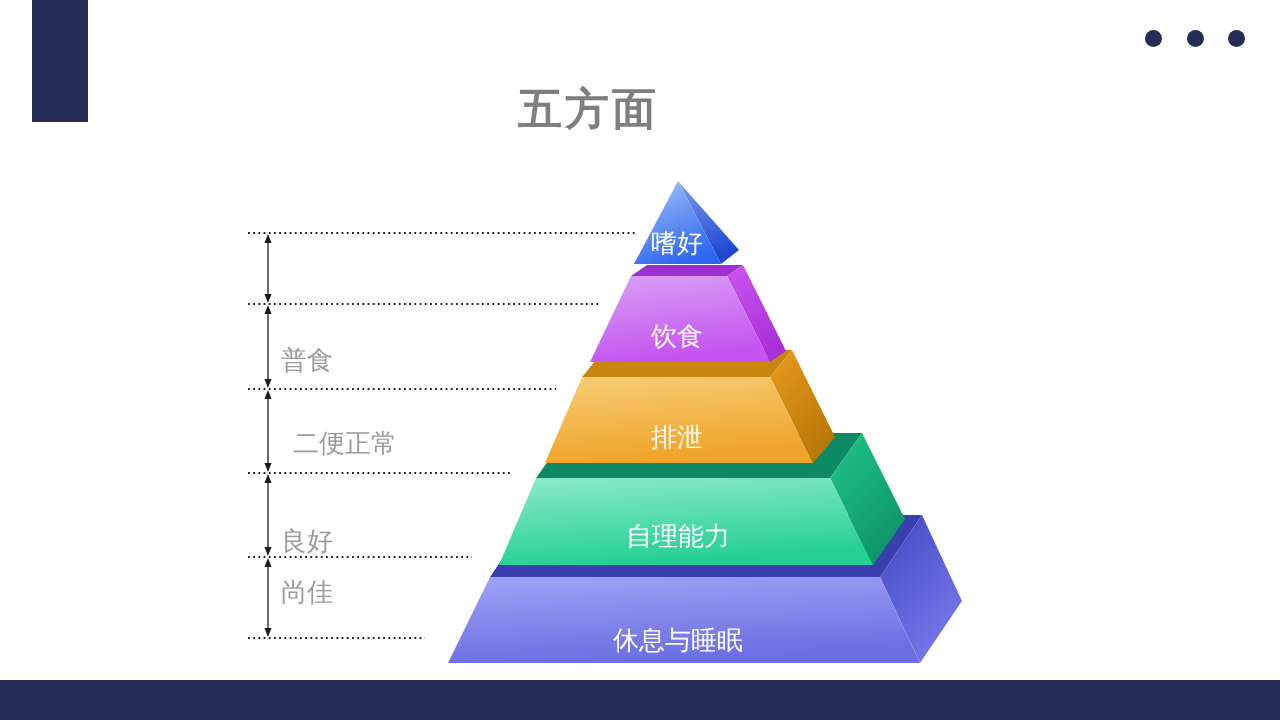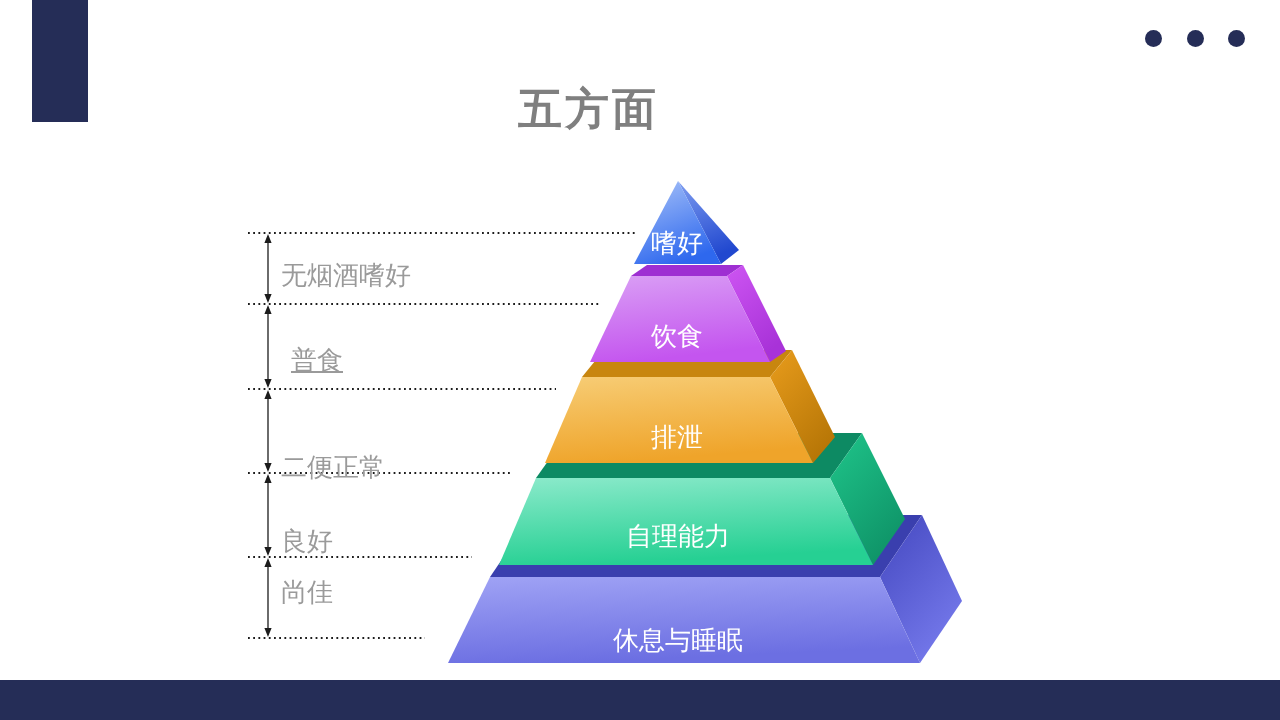--- a/index.html
+++ b/index.html
@@ -12,22 +12,22 @@
   .dots{position:absolute;left:1145px;top:30px;width:100px;height:17px;display:flex;justify-content:space-between;}
   .dot{width:17px;height:17px;border-radius:50%;background:#252d57;}
 
   .slide-title{position:absolute;left:0;top:80px;width:1177px;text-align:center;
     font-size:44px;font-weight:bold;color:#7f7f7f;letter-spacing:3px;}
 
   .diagram-svg{position:absolute;left:0;top:0;width:1280px;height:720px;}
 
   .measure-label{position:absolute;font-size:26px;color:#9a9a9a;white-space:nowrap;}
   .ml-0{left:281px;top:258px;}
-  .ml-1{left:291px;top:343px;text-decoration:underline;}
-  .ml-2{left:281px;top:426px;margin-top:24px;}
+  .ml-1{left:281px;top:343px;}
+  .ml-2{left:293px;top:426px;}
   .ml-3{left:281px;top:510px;margin-top:14px;}
   .ml-4{left:281px;top:575px;}
 
   .pyr-text{fill:#ffffff;font-size:26px;font-family:"Liberation Sans","DejaVu Sans",sans-serif;}
 </style>
 </head>
 <body>
 
 <div class="slide">
 
@@ -150,20 +150,19 @@
       <text class="pyr-text" x="677" y="345" text-anchor="middle">饮食</text>
     </g>
 
     <g>
       <polygon points="678,181 721,264 739,250" fill="url(#gBs)"></polygon>
       <polygon points="678,181 634,264 721,264" fill="url(#gB)"></polygon>
       <text class="pyr-text" x="677" y="252" text-anchor="middle">嗜好</text>
     </g>
   </svg>
 
-  <div class="measure-label ml-0">无烟酒嗜好</div>
   <div class="measure-label ml-1">普食</div>
   <div class="measure-label ml-2">二便正常</div>
   <div class="measure-label ml-3">良好</div>
   <div class="measure-label ml-4">尚佳</div>
 
   <div class="footer-bar"></div>
 </div>
 
 </body></html>

